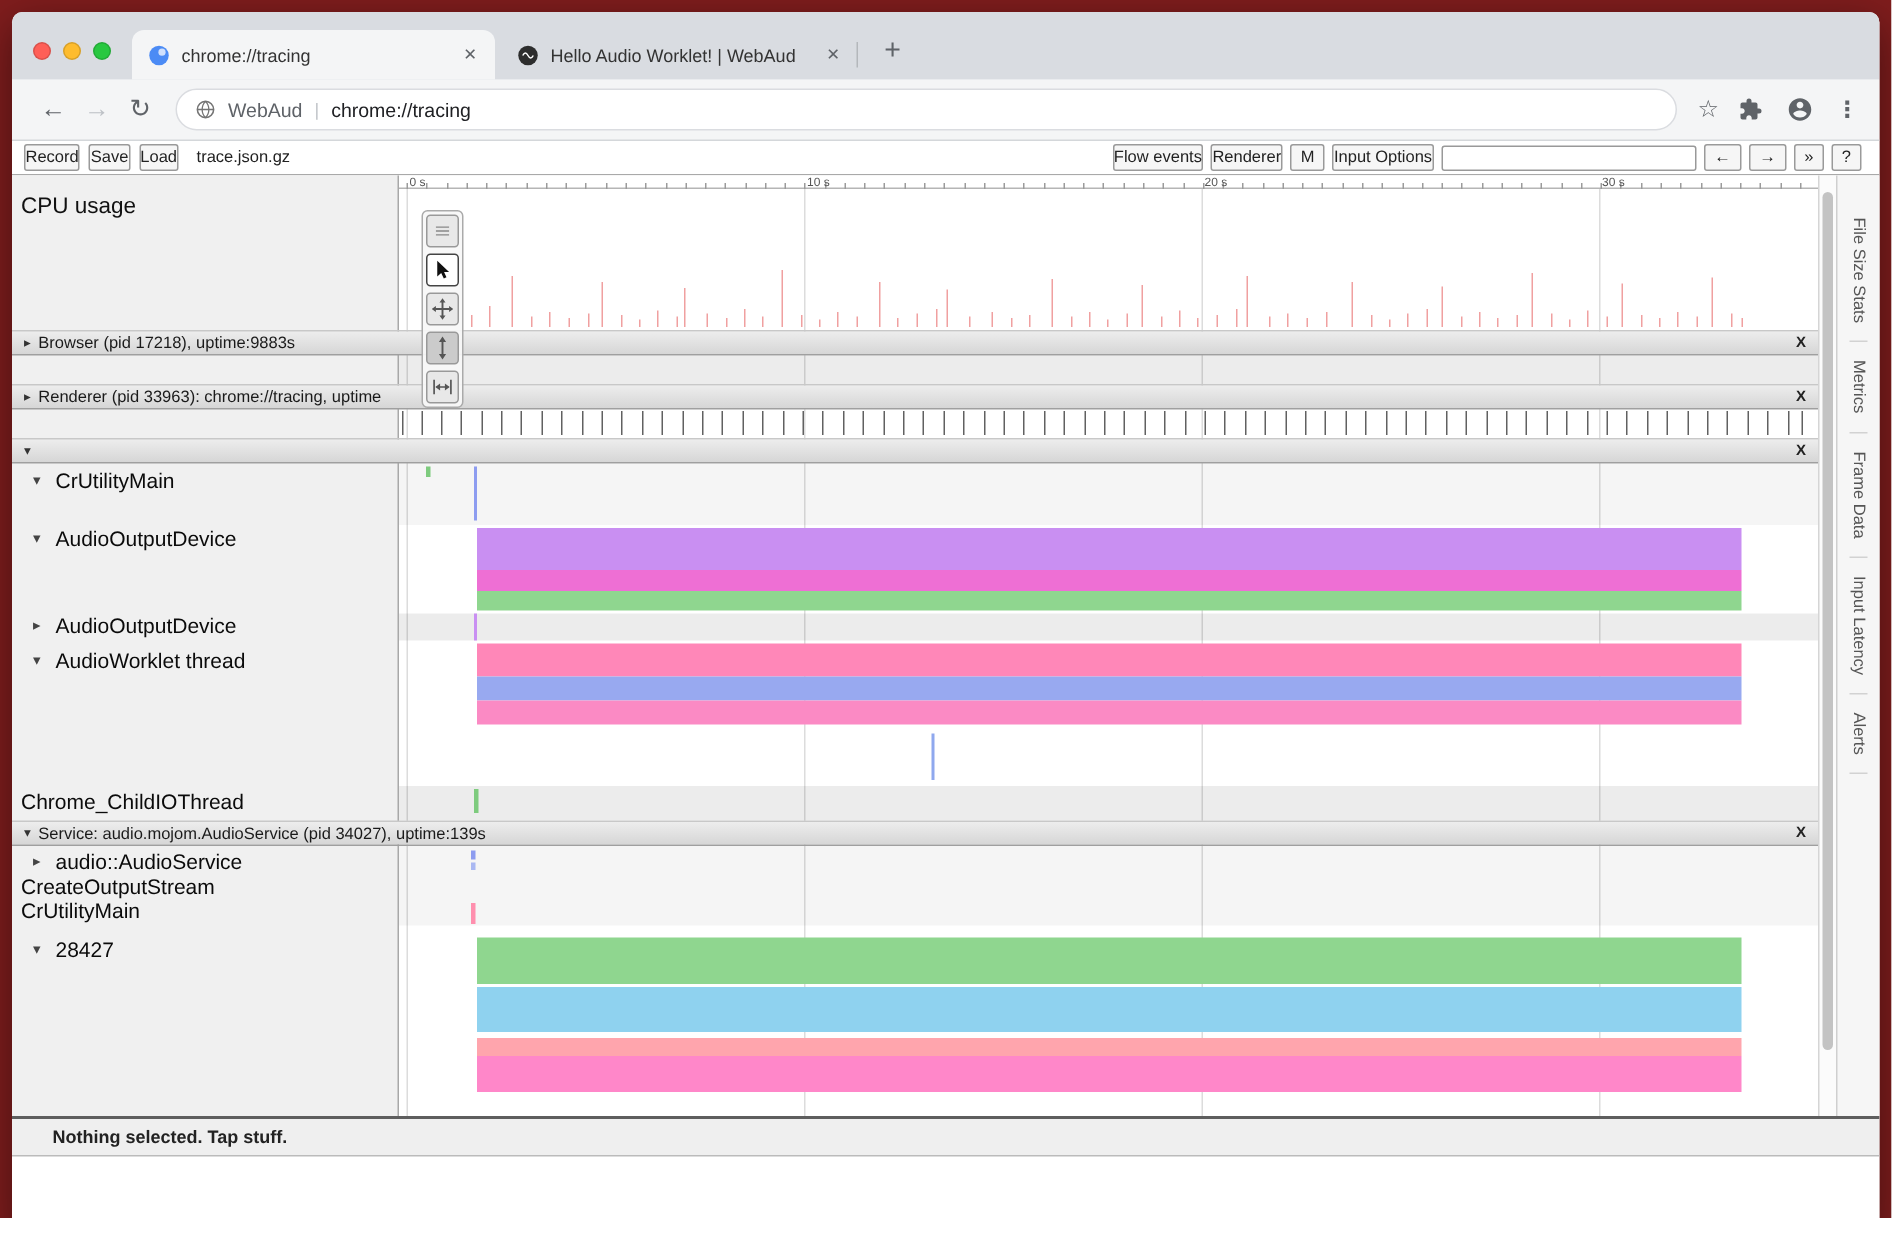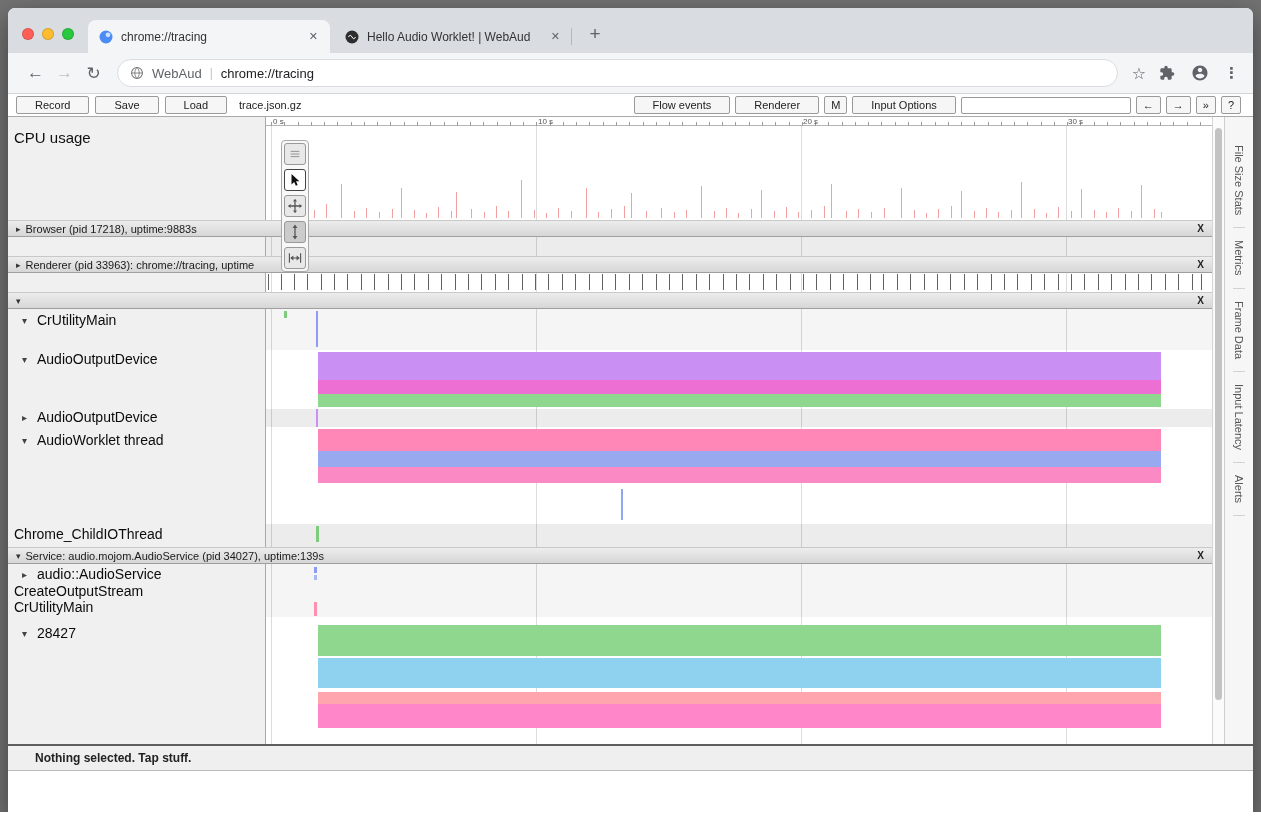--- a/index.html
+++ b/index.html
@@ -1,17 +1,17 @@
 <!DOCTYPE html>
 <html><head>
 <meta charset="utf-8">
 <style>
   * { margin:0; padding:0; box-sizing:border-box; }
   body { font-family:"Liberation Sans","DejaVu Sans",sans-serif; }
-  .frame { width:1261px; height:812px; background:#737373; padding:8px; }
+  .frame { width:1261px; height:812px; background:#7f1d1d; padding:8px; }
   .window { width:1245px; height:812px; border-radius:7px; overflow:hidden; background:#fff;
             box-shadow:0 8px 28px rgba(0,0,0,.45); position:relative; }
 
   
   .tabstrip { height:45px; background:#d9dce1; position:relative; }
   .traffic { position:absolute; left:14px; top:20px; display:flex; gap:8px; }
   .tl { width:12px; height:12px; border-radius:50%; border:1px solid rgba(0,0,0,.15); }
   .tl.red{background:#ff5f57;} .tl.yellow{background:#febc2e;} .tl.green{background:#28c840;}
   .tab { position:absolute; top:12px; height:33px; display:flex; align-items:center; padding:0 10px; }
   .tab.active { left:80px; width:242px; background:#f4f5f6; border-radius:8px 8px 0 0; }
@@ -30,21 +30,21 @@
              display:flex; align-items:center; padding:0 12px; margin:0 8px; gap:8px; }
   .site { font-size:13px; color:#5f6368; }
   .chipsep { font-size:12px; color:#c0c4c8; }
   .url { font-size:13px; color:#202124; }
   .star { font-size:16px; color:#5f6368; margin:0 4px; }
   .toolicon { margin:0 7px; display:flex; align-items:center; }
   .menu3 { font-size:15px; color:#5f6368; margin-left:6px; font-weight:bold; }
 
   
   .tracebar { height:23px; background:#fff; display:flex; align-items:center; padding:0 12px 0 8px; gap:6px; border-bottom:1px solid #a9a9a9; }
-  .tbtn { height:18px; line-height:15px; padding:0 18px; background:#f6f6f6; border:1px solid #9a9a9a; border-radius:2px; color:#222; font-size:11px; }
+  .tbtn { height:18px; line-height:15px; padding:0 0; background:#f6f6f6; border:1px solid #9a9a9a; border-radius:2px; color:#222; font-size:11px; }
   .fname { margin-left:6px; font-size:11px; color:#222; }
   .tb-right { margin-left:auto; display:flex; gap:5px; align-items:center; }
   .tsearch { width:170px; height:17px; border:1px solid #999; border-radius:2px; background:#fff; font-size:11px; padding:0 4px; }
   .tbtn.narrow { padding:0 6px; }
 
   
   .timeline { height:627px; position:relative; background:#fff; }
   .label-panel { position:absolute; left:0; top:0; width:258px; height:627px; background:#f0f0f0;
                  border-right:1px solid #a8a8a8; z-index:2; }
   .cpu-label { position:absolute; left:6px; top:12px; font-size:15px; color:#111; }

